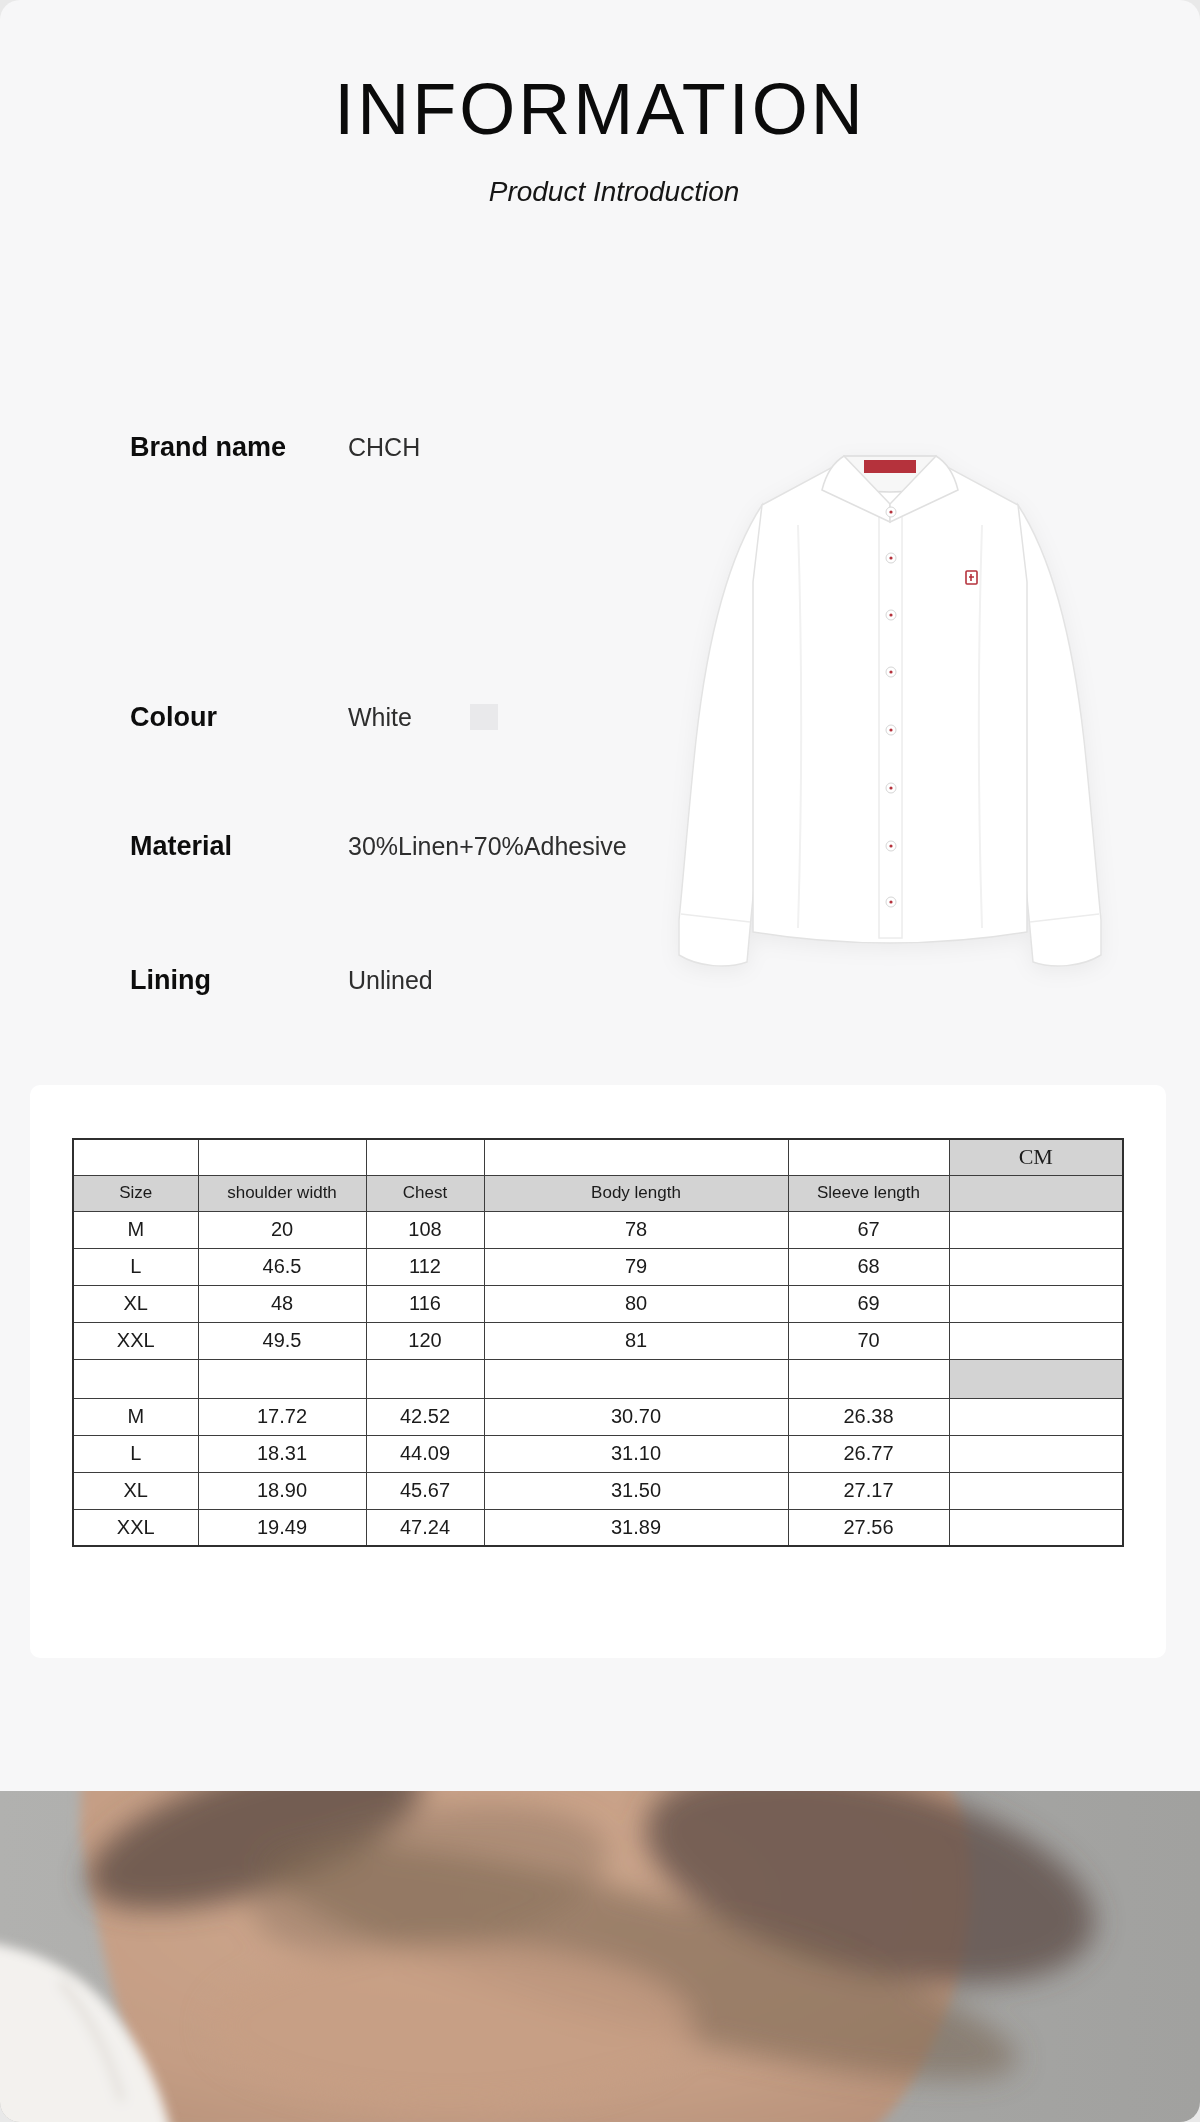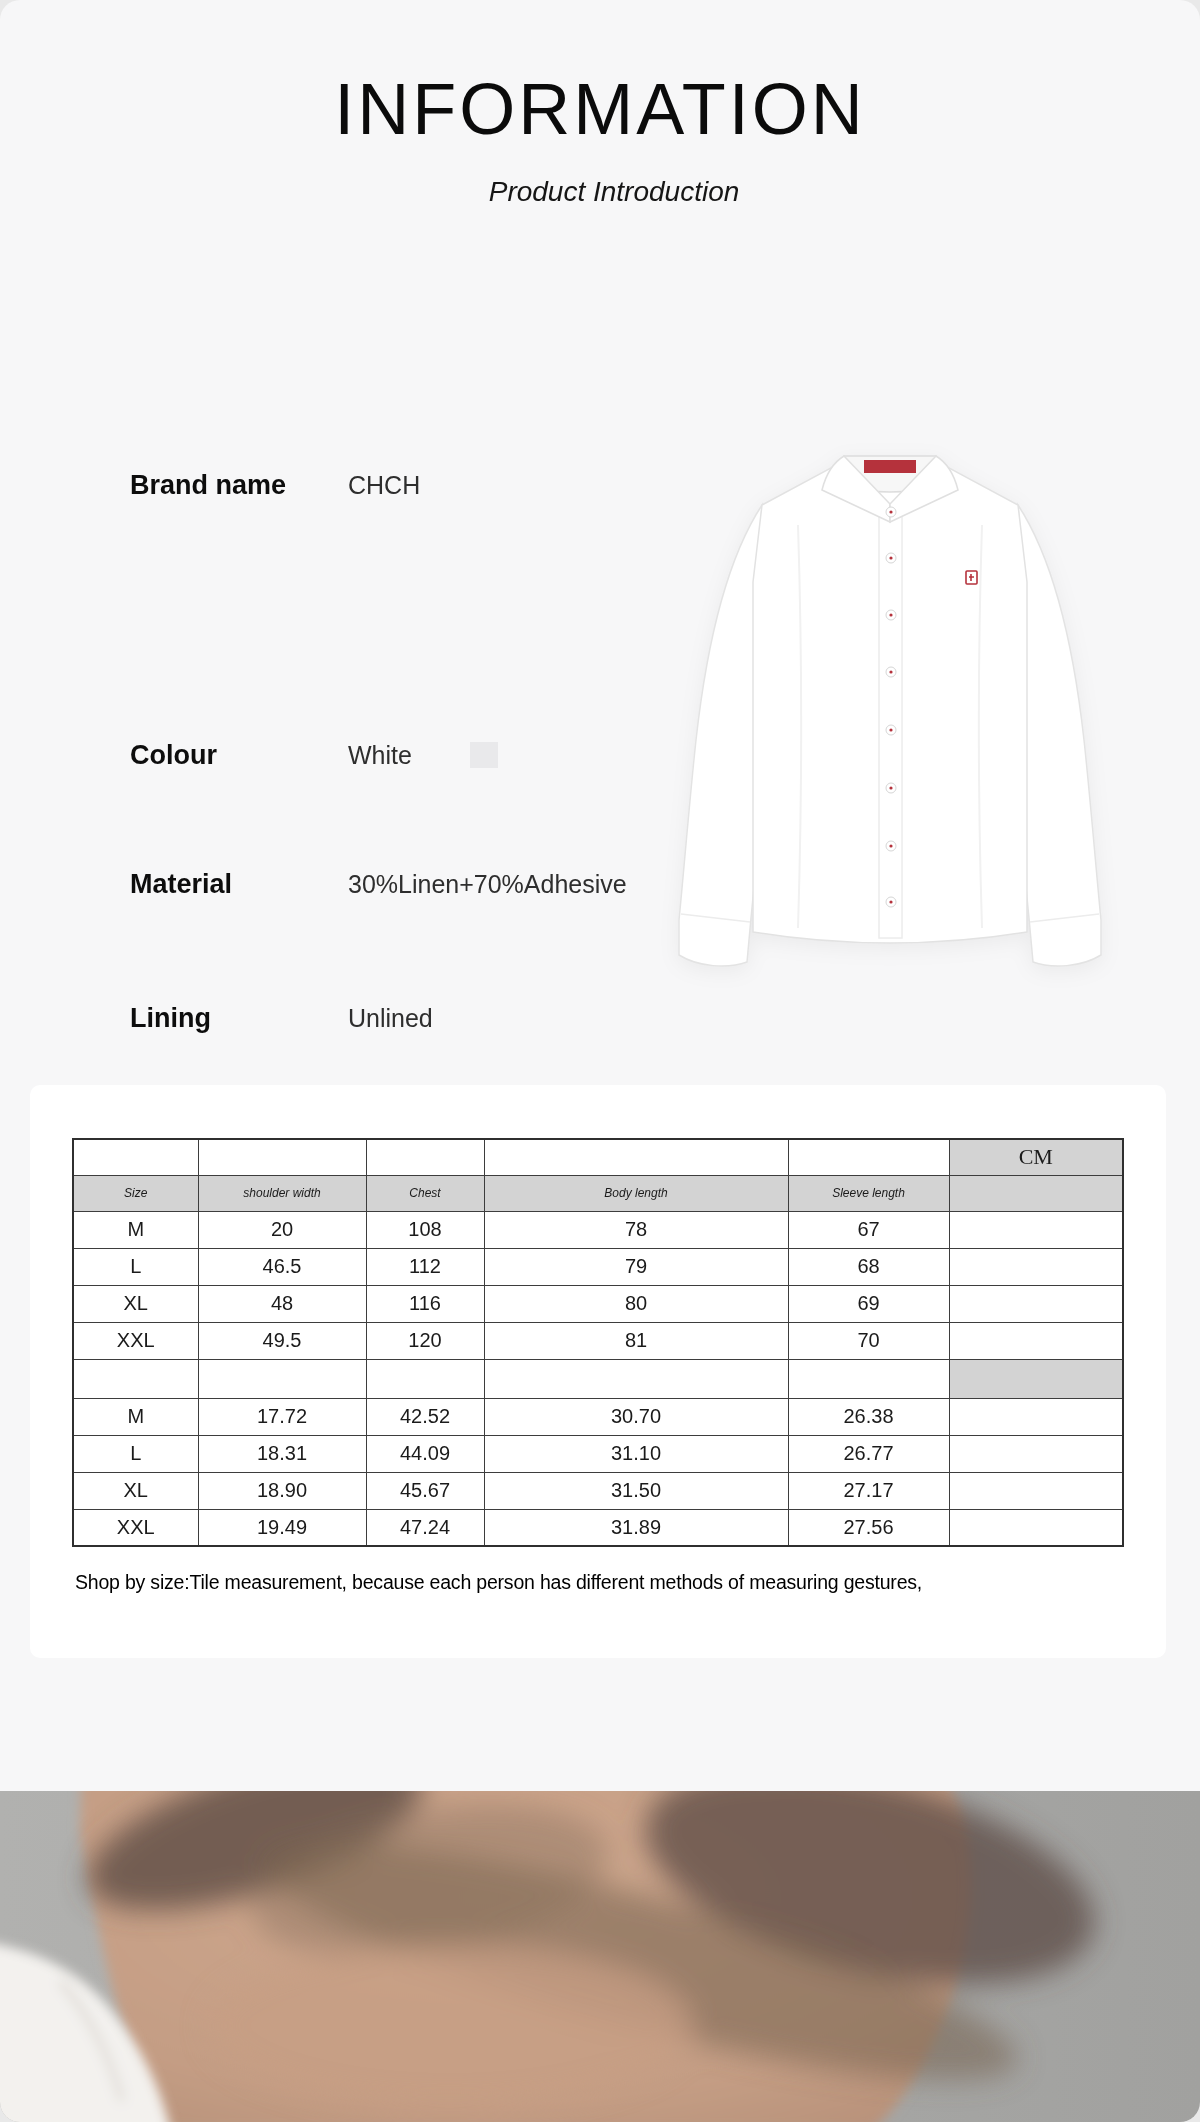--- a/index.html
+++ b/index.html
@@ -12,21 +12,21 @@
   .title{
     position:absolute;top:68px;left:0;width:100%;text-align:center;
     font-size:72px;font-weight:400;letter-spacing:3px;color:#0b0b0b;
   }
   .subtitle{
     position:absolute;top:176px;left:14px;width:100%;text-align:center;
     font-size:28px;font-weight:400;color:#161616;font-style:italic;
   }
   
   .detail-row{position:absolute;left:130px;white-space:nowrap;}
-  .detail-label{display:inline-block;width:218px;font-size:27px;font-weight:700;color:#0d0d0d;margin-top:38px;}
+  .detail-label{display:inline-block;width:218px;font-size:27px;font-weight:700;color:#0d0d0d;}
   .detail-value{display:inline-block;font-size:25px;font-weight:400;color:#2e2e2e;}
   .swatch{
     display:inline-block;width:28px;height:26px;margin-left:58px;
     vertical-align:-4px;background:#e9e9eb;
   }
   
   .shirt{
     position:absolute;left:650px;top:450px;width:480px;height:530px;
     filter:drop-shadow(0 5px 10px rgba(0,0,0,0.05));
   }
@@ -38,21 +38,21 @@
   .size-table{
     position:absolute;left:42px;top:53px;width:1050px;
     border-collapse:collapse;table-layout:fixed;
     font-size:20px;color:#1b1b1b;border:2px solid #2f2f2f;
   }
   .size-table td{
     border:1px solid #3d3d3d;text-align:center;padding:0;
     overflow:hidden;white-space:nowrap;
   }
   .r-unit{height:36px;margin-left:9px;}
-  .r-head{height:36px;font-size:12px;font-style:italic;}
+  .r-head{height:36px;font-size:17px;}
   .r-data{height:37px;}
   .r-sep{height:39px;}
   .gray{background:#d3d3d3;}
   .cm-cell{font-family:"Liberation Serif",serif;font-size:22px;}
   .note{
     position:absolute;left:45px;top:486px;font-size:19.5px;line-height:23px;
     color:#000;letter-spacing:-0.2px;
   }
   
   .photo{position:absolute;left:0;top:1791px;width:1200px;height:331px;display:block;}
@@ -224,21 +224,20 @@
           <td>19.49</td>
           <td>47.24</td>
           <td>31.89</td>
           <td>27.56</td>
           <td></td>
         </tr>
       </tbody>
     </table>
 
     <div class="note">
-      <span style="display:block">Shop by size:Tile measurement, because each person has different methods of measuring gestures,</span>
     </div>
   </div>
 
   <svg class="photo" viewBox="0 0 1200 331" preserveAspectRatio="none">
     <defs>
       <linearGradient id="bgG" x1="0" y1="0" x2="1" y2="0">
         <stop offset="0" stop-color="#b1b1af"></stop>
         <stop offset="1" stop-color="#a1a19f"></stop>
       </linearGradient>
       <radialGradient id="skinG" cx="0.45" cy="0.35" r="0.95">

